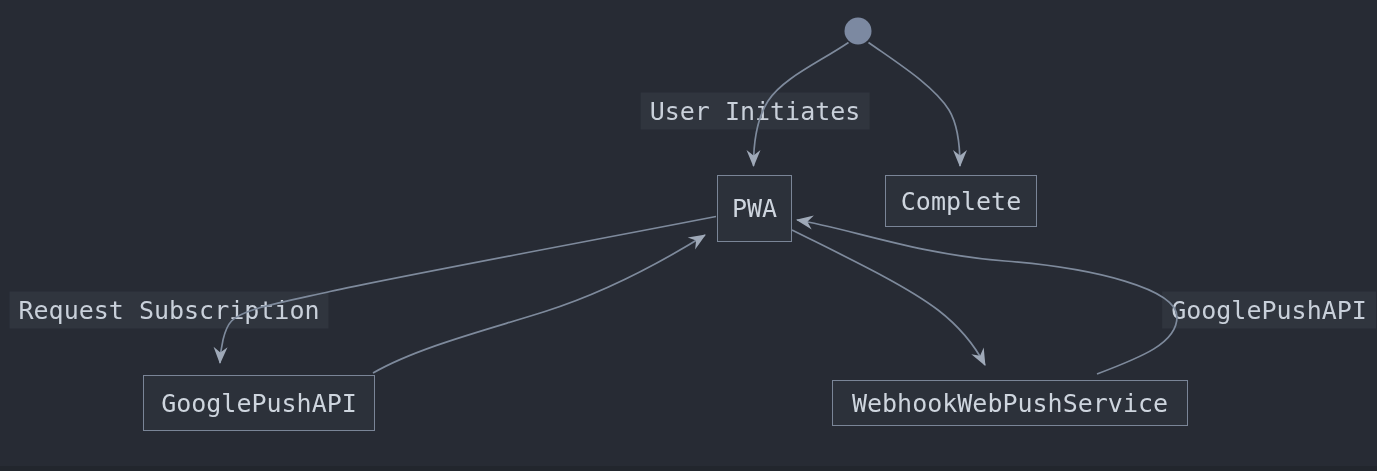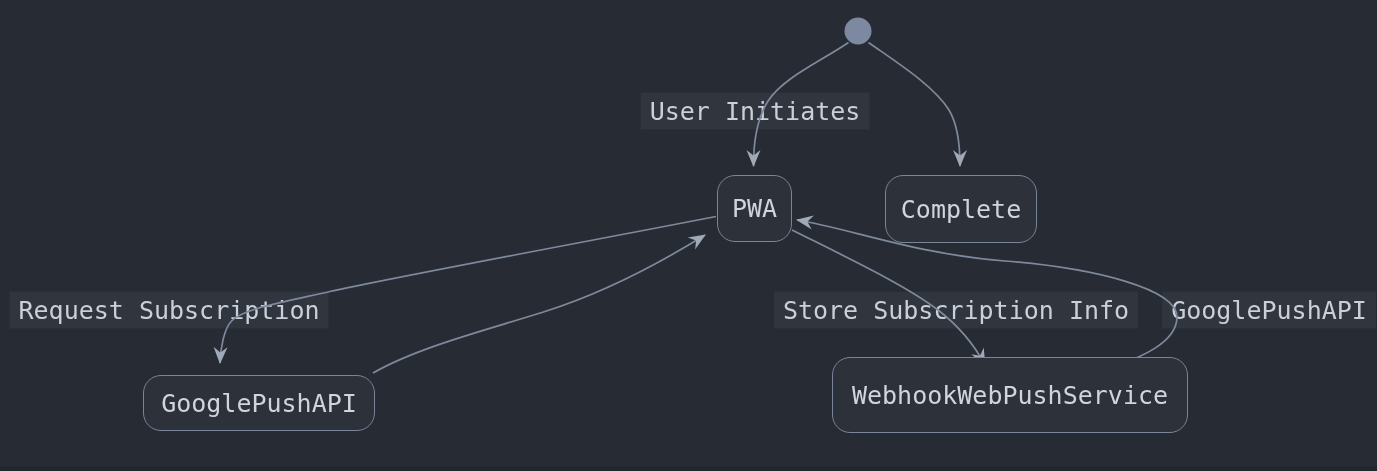--- a/index.html
+++ b/index.html
@@ -19,40 +19,39 @@
   .l-request{left:169px;top:310px;}
   .l-return{left:551px;top:310px;}
   .l-store{left:956px;top:310px;}
   .l-confirm{left:1269px;top:310px;}
   
   .edges{position:absolute;left:0;top:0;z-index:2;pointer-events:none;}
   
   .node{
     position:absolute;box-sizing:border-box;z-index:3;
     display:flex;align-items:center;justify-content:center;
-    background:#2c313a;border:1.5px solid #7a8597;border-radius:18px;
+    background:#2c313a;border:1.5px solid #7a8597;border-radius:0;
     color:#ced5de;font-size:25px;white-space:nowrap;
   }
   .n-pwa{left:717px;top:175px;width:75px;height:67px;}
-  .n-complete{left:885px;top:175px;width:152px;height:68px;}
+  .n-complete{left:885px;top:175px;width:152px;height:52px;}
   .n-google{left:143px;top:375px;width:232px;height:56px;}
-  .n-webhook{left:832px;top:357px;width:356px;height:76px;}
+  .n-webhook{left:832px;top:380px;width:356px;height:46px;}
   .bottom-edge{
     position:absolute;left:0;bottom:0;width:1377px;height:5px;
     background:#22262d;z-index:4;
   }
 </style>
 </head>
 <body>
 
 <div class="canvas">
 
   <div class="edge-label l-user">User Initiates</div>
   <div class="edge-label l-request">Request Subscription</div>
-  <div class="edge-label l-store">Store Subscription Info</div>
   <div class="edge-label l-confirm">GooglePushAPI</div>
 
   <svg class="edges" width="1377" height="471" viewBox="0 0 1377 471">
     <defs>
       <marker id="arrowbarb" markerUnits="userSpaceOnUse" markerWidth="20" markerHeight="18" refX="17" refY="8" orient="auto">
         <path d="M1,1 L18,8 L1,15 L6.5,8 Z" fill="#9fa9b8"></path>
       </marker>
     </defs>
 
     <circle cx="858" cy="31" r="13.5" fill="#7c89a1"></circle>

